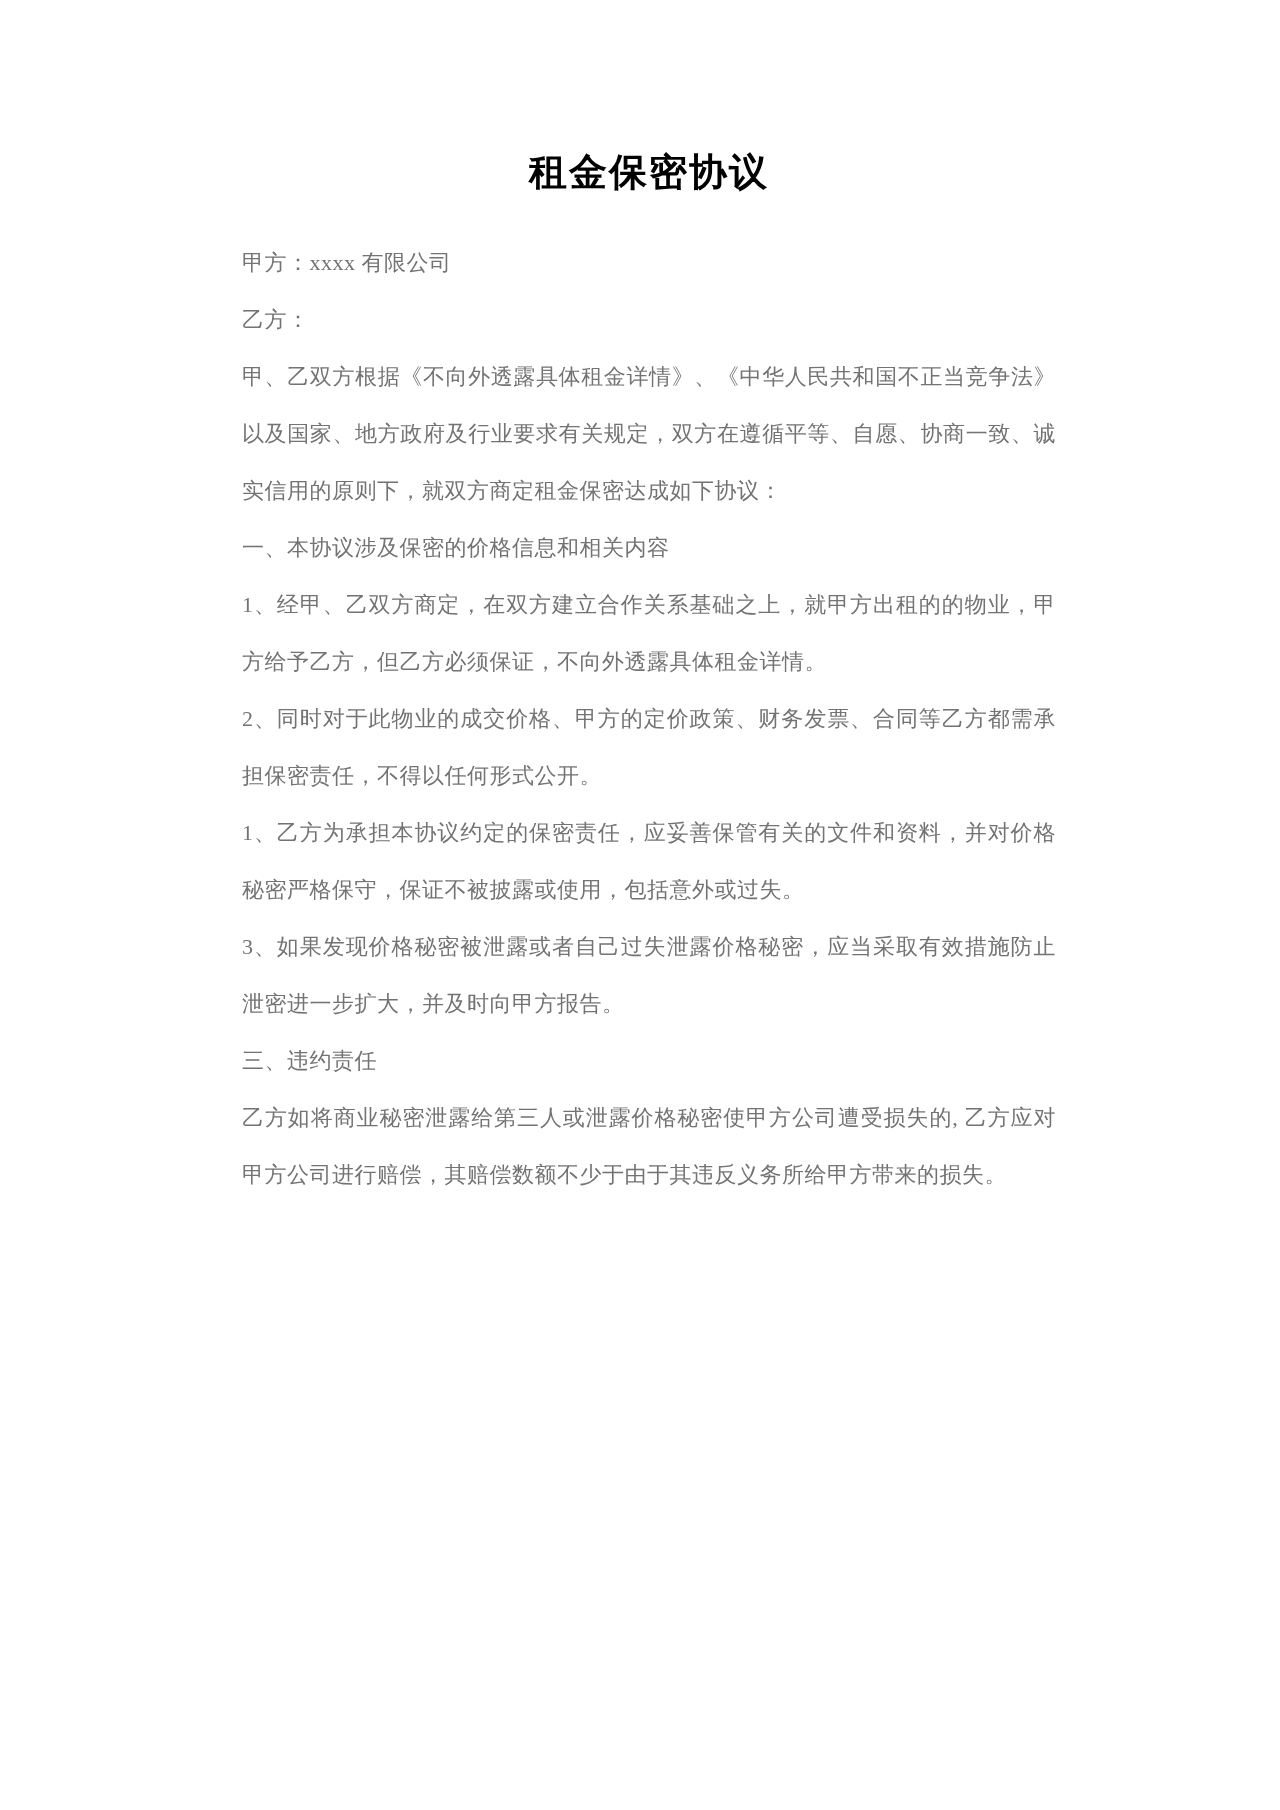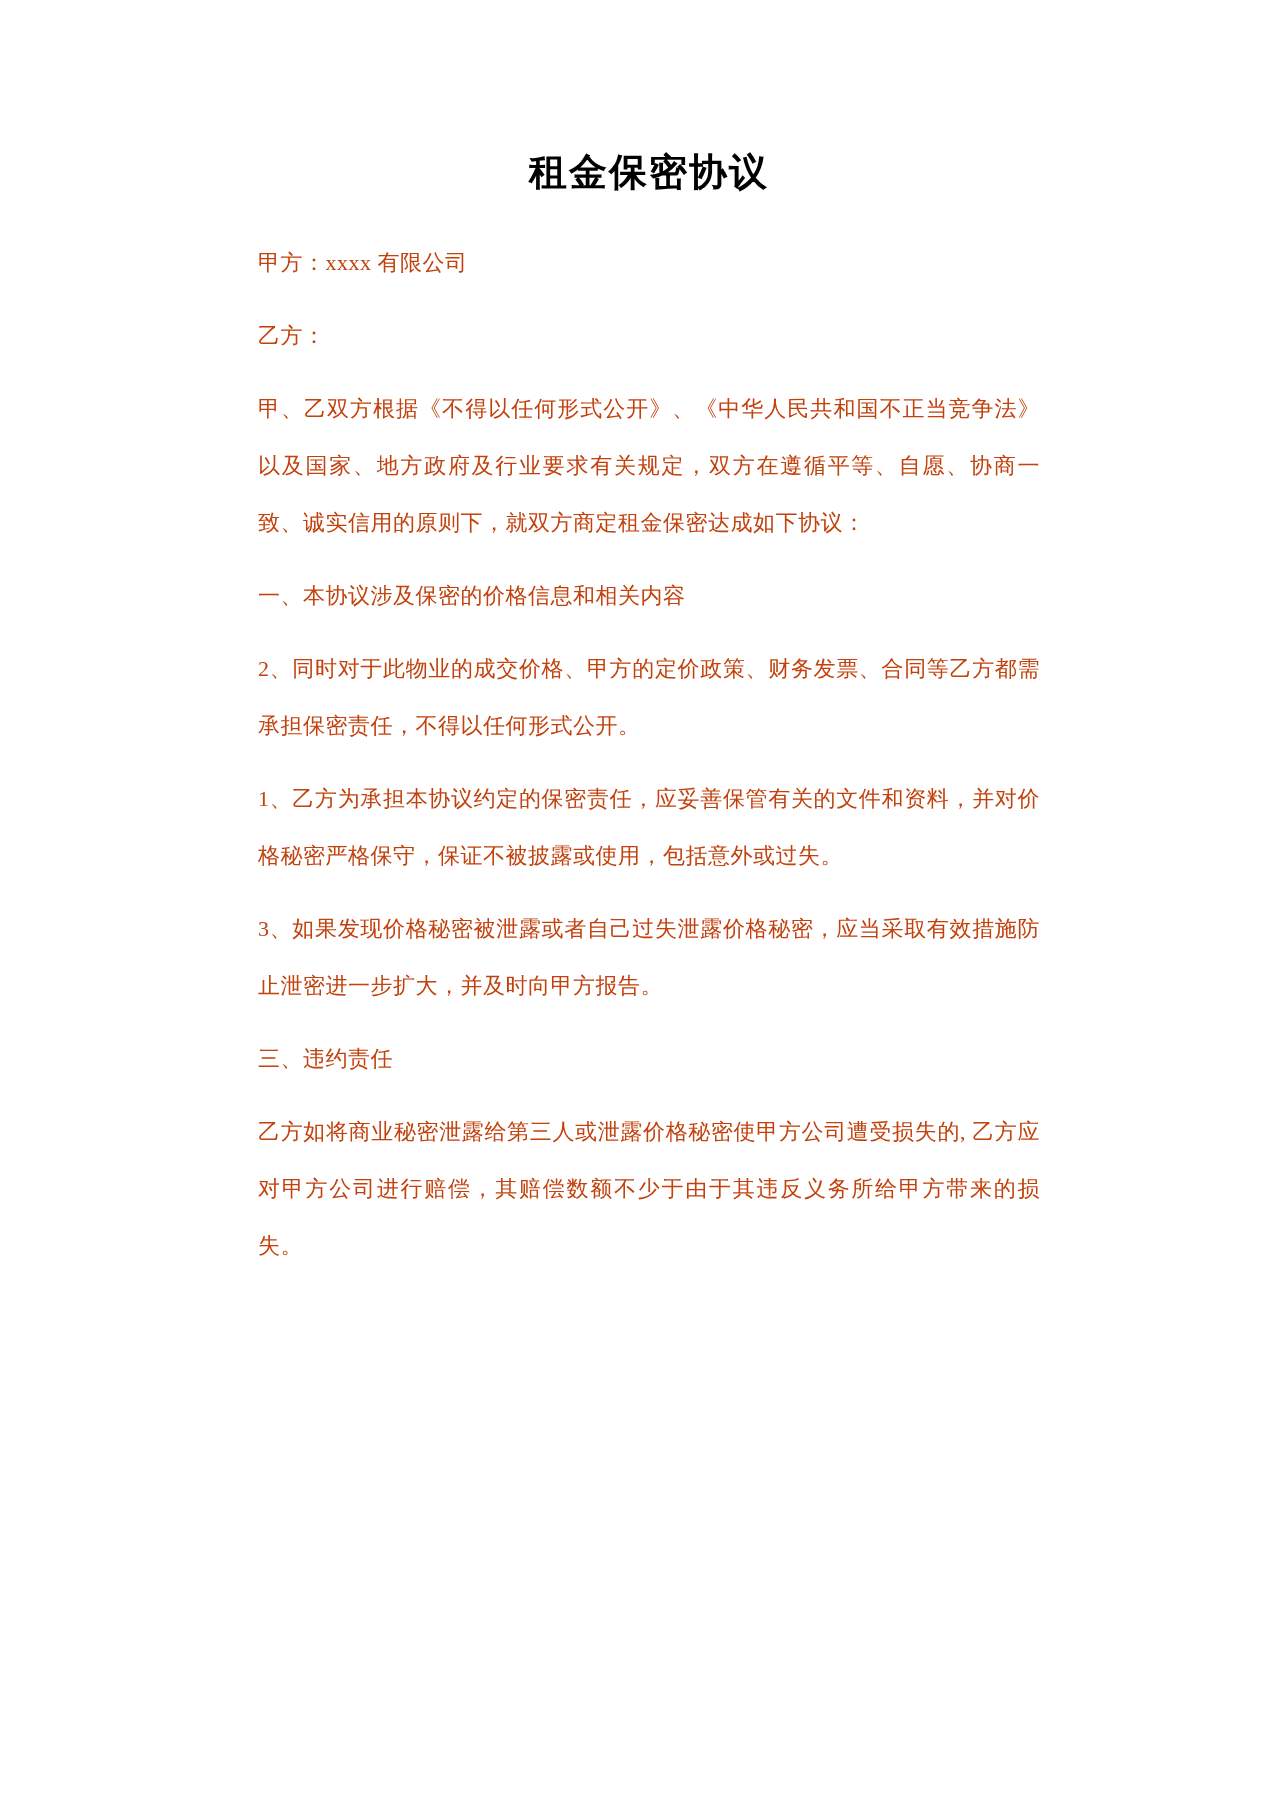--- a/index.html
+++ b/index.html
@@ -22,37 +22,38 @@
   .doc-title {
     margin: 0 0 38px 0;
     text-align: center;
     font-size: 38px;
     line-height: 48px;
     font-weight: bold;
     letter-spacing: 2px;
     color: #000000;
   }
   .para {
-    margin: 16px;
+    margin: 0;
     font-size: 22px;
     line-height: 57px;
     text-align: justify;
     letter-spacing: 0.5px;
     word-break: break-all;
-    color: #c2410c;
+    color: #737373;
   }
 </style>
 </head>
 <body>
 
 <div class="page">
   <h1 class="doc-title">租金保密协议</h1>
 
   <p class="para">甲方：xxxx 有限公司</p>
   <p class="para">乙方：</p>
-  <p class="para">甲、乙双方根据《不得以任何形式公开》、《中华人民共和国不正当竞争法》以及国家、地方政府及行业要求有关规定，双方在遵循平等、自愿、协商一致、诚实信用的原则下，就双方商定租金保密达成如下协议：</p>
+  <p class="para">甲、乙双方根据《不向外透露具体租金详情》、《中华人民共和国不正当竞争法》以及国家、地方政府及行业要求有关规定，双方在遵循平等、自愿、协商一致、诚实信用的原则下，就双方商定租金保密达成如下协议：</p>
   <p class="para">一、本协议涉及保密的价格信息和相关内容</p>
+  <p class="para">1、经甲、乙双方商定，在双方建立合作关系基础之上，就甲方出租的的物业，甲方给予乙方，但乙方必须保证，不向外透露具体租金详情。</p>
   <p class="para">2、同时对于此物业的成交价格、甲方的定价政策、财务发票、合同等乙方都需承担保密责任，不得以任何形式公开。</p>
   <p class="para">1、乙方为承担本协议约定的保密责任，应妥善保管有关的文件和资料，并对价格秘密严格保守，保证不被披露或使用，包括意外或过失。</p>
   <p class="para">3、如果发现价格秘密被泄露或者自己过失泄露价格秘密，应当采取有效措施防止泄密进一步扩大，并及时向甲方报告。</p>
   <p class="para">三、违约责任</p>
   <p class="para">乙方如将商业秘密泄露给第三人或泄露价格秘密使甲方公司遭受损失的, 乙方应对甲方公司进行赔偿，其赔偿数额不少于由于其违反义务所给甲方带来的损失。</p>
 </div>
 
 </body></html>

